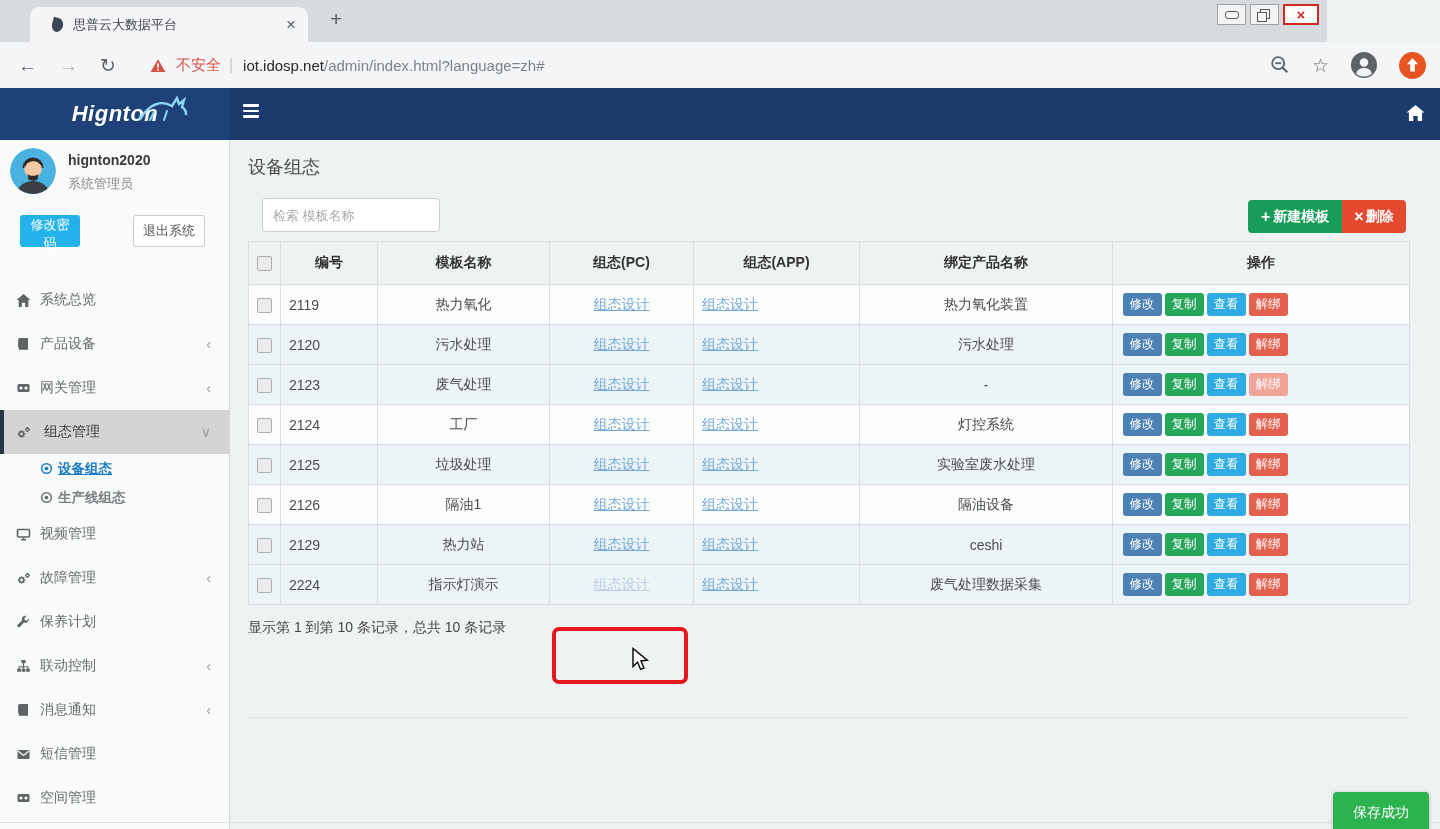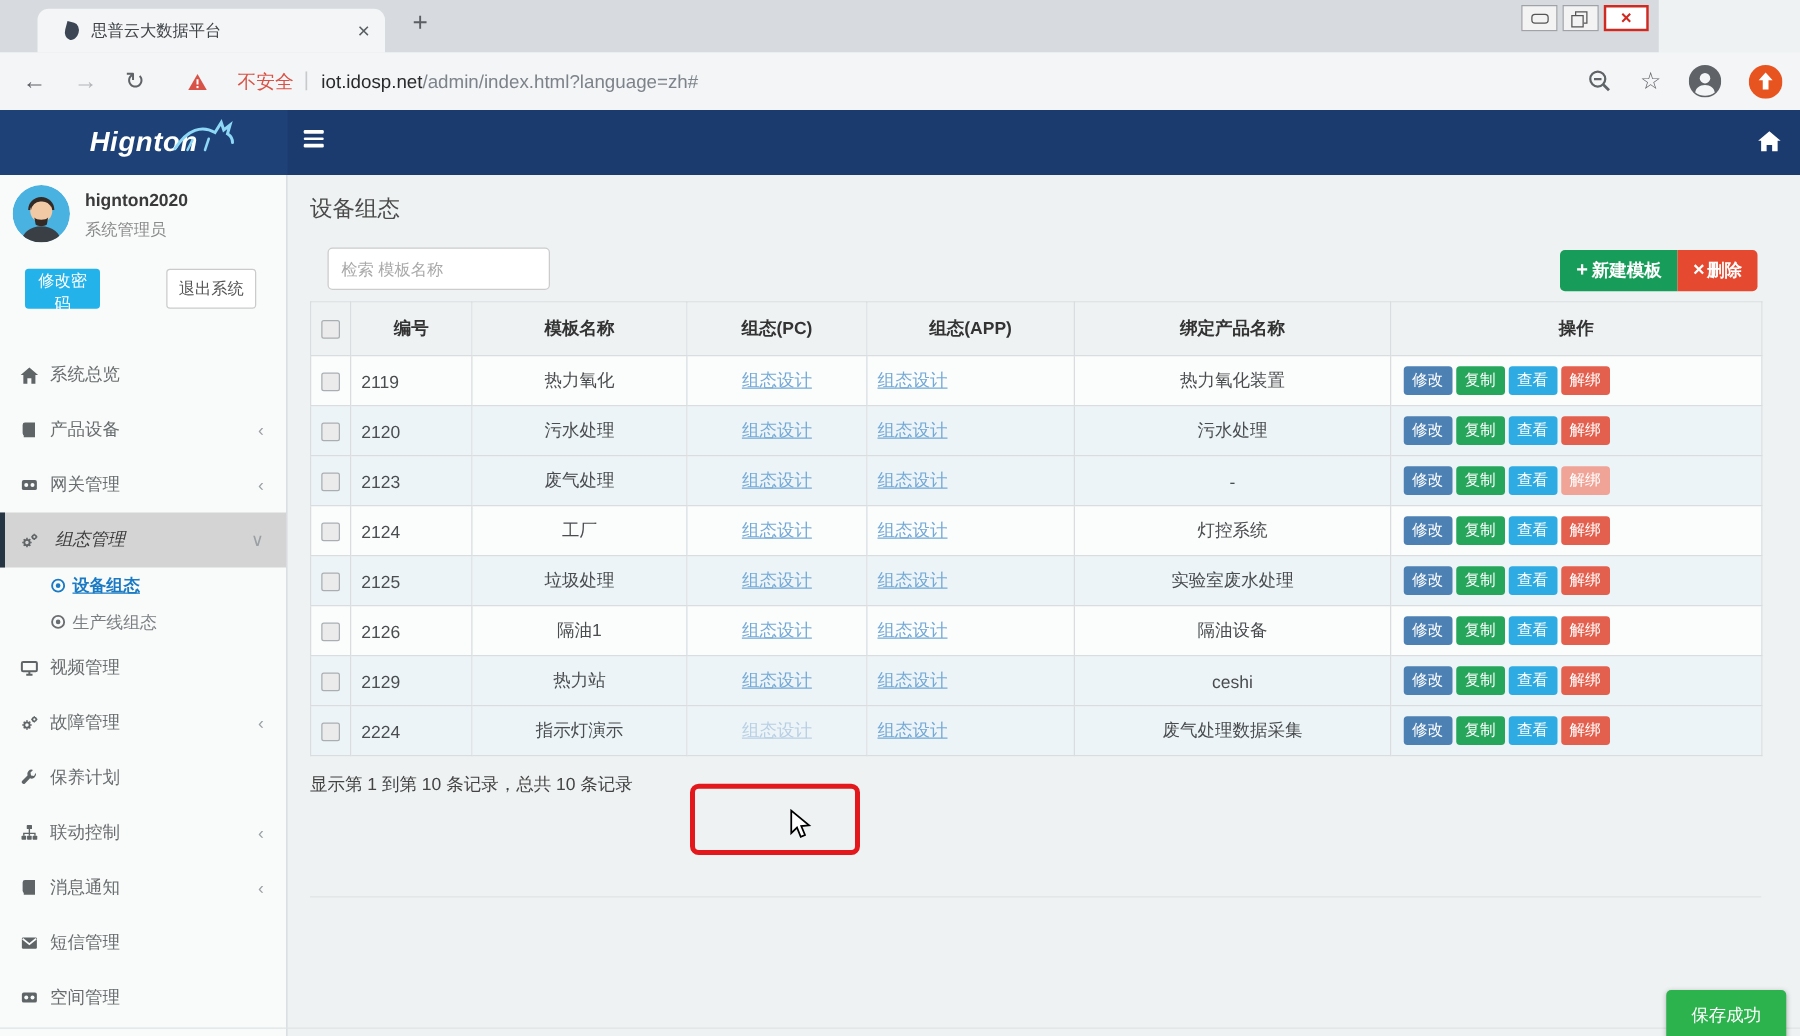--- a/index.html
+++ b/index.html
@@ -23,21 +23,21 @@
   .wc .sq1{right:8px;top:4px;}
   .wc .sq2{right:11px;top:7px;}
   .wc-close{width:36px;border:2px solid #cf2a21;background:#fff;color:#cf2a21;
             font-weight:bold;font-size:15px;line-height:1;}
   #toolbar{position:absolute;left:0;top:42px;width:1440px;height:46px;background:#f4f5f6;
            display:flex;align-items:center;}
   .nav-ic{font-size:19px;color:#5f6368;line-height:1;}
   .nav-back{margin-left:18px;}
   .nav-fwd{margin-left:22px;color:#b3b7bb;}
   .nav-reload{margin-left:22px;}
-  .sec-warn{display:flex;align-items:center;margin-left:34px;gap:24px;}
+  .sec-warn{display:flex;align-items:center;margin-left:34px;gap:10px;}
   .sec-warn .warn-label{font-size:15px;color:#d85347;}
   .url-sep{color:#c6cace;font-size:16px;margin:0 10px 0 8px;}
   .url-host{font-size:15px;color:#27292b;}
   .url-path{font-size:15px;color:#7d838a;}
   .tb-right{margin-left:auto;display:flex;align-items:center;gap:22px;margin-right:14px;}
   .star-ic{font-size:19px;color:#5f6368;line-height:1;}
 
   
   #appheader{position:absolute;left:0;top:88px;width:1440px;height:52px;background:var(--navy);display:flex;}
   #logo-zone{width:230px;height:52px;background:#1e4278;display:flex;align-items:center;justify-content:center;position:relative;}
@@ -58,24 +58,24 @@
             color:#fff;font-size:13px;border:none;border-radius:3px;}
   .btn-outline{position:absolute;left:133px;top:75px;width:72px;height:32px;background:#fff;
             color:#555;font-size:13px;border:1px solid #cbcbcb;border-radius:3px;}
   #menu{position:absolute;left:0;top:138px;width:100%;}
   .mi{position:relative;height:44px;display:flex;align-items:center;cursor:pointer;}
   .mi .ico{position:absolute;left:16px;width:15px;height:15px;color:#5f6466;display:flex;align-items:center;}
   .mi .lbl{margin-left:40px;font-size:14px;color:#686c6e;}
   .mi .chev{position:absolute;right:18px;color:#9aa0a4;font-size:14px;}
   .mi.active{background:#d4d4d4;border-left:4px solid #263544;}
   .mi.active .ico{left:12px;}
-  .mi.active .lbl{color:#3c3c3c;font-style:italic;}
+  .mi.active .lbl{color:#3c3c3c;}
   .smi{position:relative;height:29px;display:flex;align-items:center;cursor:pointer;}
   .smi .ico{position:absolute;left:40px;width:13px;height:13px;color:#6a6e70;display:flex;align-items:center;}
-  .smi .lbl{margin-left:58px;font-size:13.5px;color:#7b7f82;}
+  .smi .lbl{margin-left:58px;font-size:13.5px;color:#7b7f82;font-weight:bold;}
   .smi.active .lbl{color:var(--active-blue);font-weight:bold;text-decoration:underline;}
   .smi.active .ico{color:var(--active-blue);}
 
   
   .page-title{position:absolute;left:248px;top:155px;font-size:18px;color:#4a4a4a;}
   .search-input{position:absolute;left:262px;top:198px;width:178px;height:34px;box-sizing:border-box;
                 border:1px solid #ccc;border-radius:4px;padding:0 10px;font-size:13px;color:#555;background:#fff;}
   .search-input::placeholder{color:#a9a9a9;}
   .btn-group{position:absolute;top:200px;left:1248px;display:flex;height:33px;}
   .btn-new{background:var(--green);color:#fff;font-size:14px;font-weight:bold;border:none;

